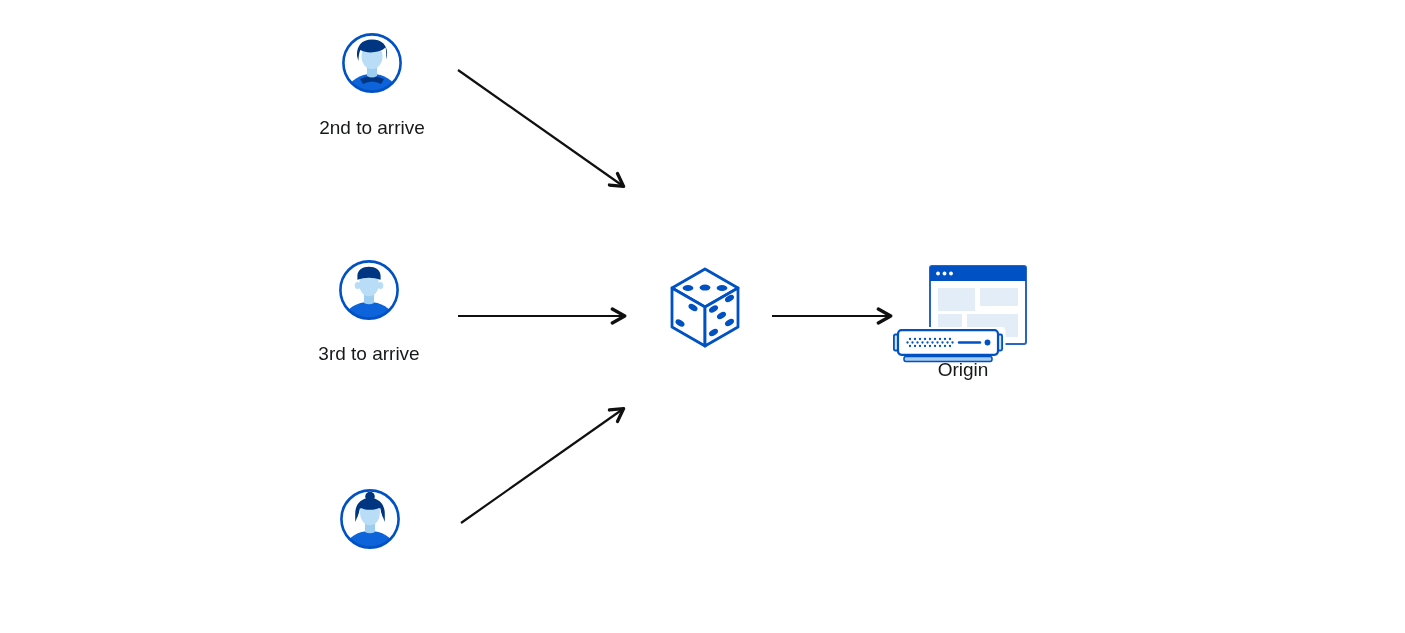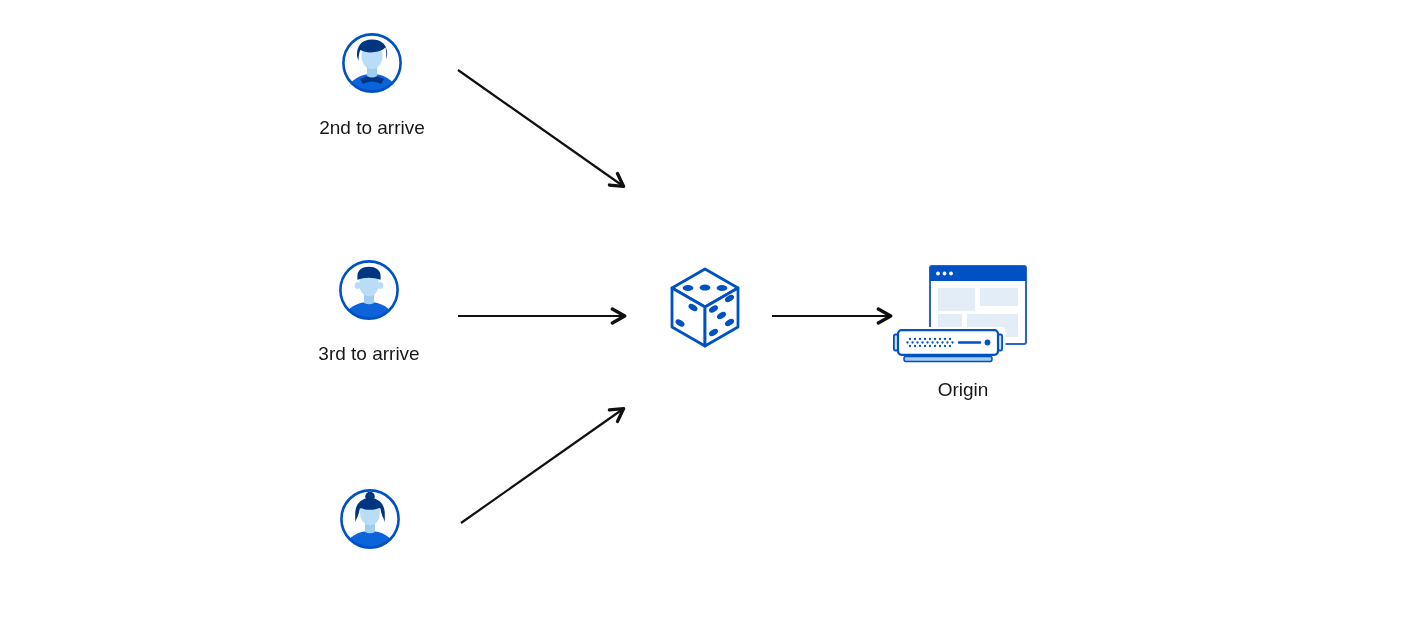--- a/index.html
+++ b/index.html
@@ -155,15 +155,15 @@
         <circle cx="40" cy="20" r="1.15"></circle>
         <circle cx="45" cy="20" r="1.15"></circle>
         <circle cx="50" cy="20" r="1.15"></circle>
         <circle cx="55" cy="20" r="1.15"></circle>
         <circle cx="60" cy="20" r="1.15"></circle>
     </g>
     <line x1="69" y1="16.5" x2="90" y2="16.5" stroke="#0051c3" stroke-width="2.4" stroke-linecap="round"></line>
     <circle cx="97.5" cy="16.5" r="2.9" fill="#0051c3"></circle>
   </svg>
 
-  <div class="node-label" style="left:878px;top:378px;">Origin</div>
+  <div class="node-label" style="left:878px;top:358px;">Origin</div>
 
 </div>
 
 </body></html>

